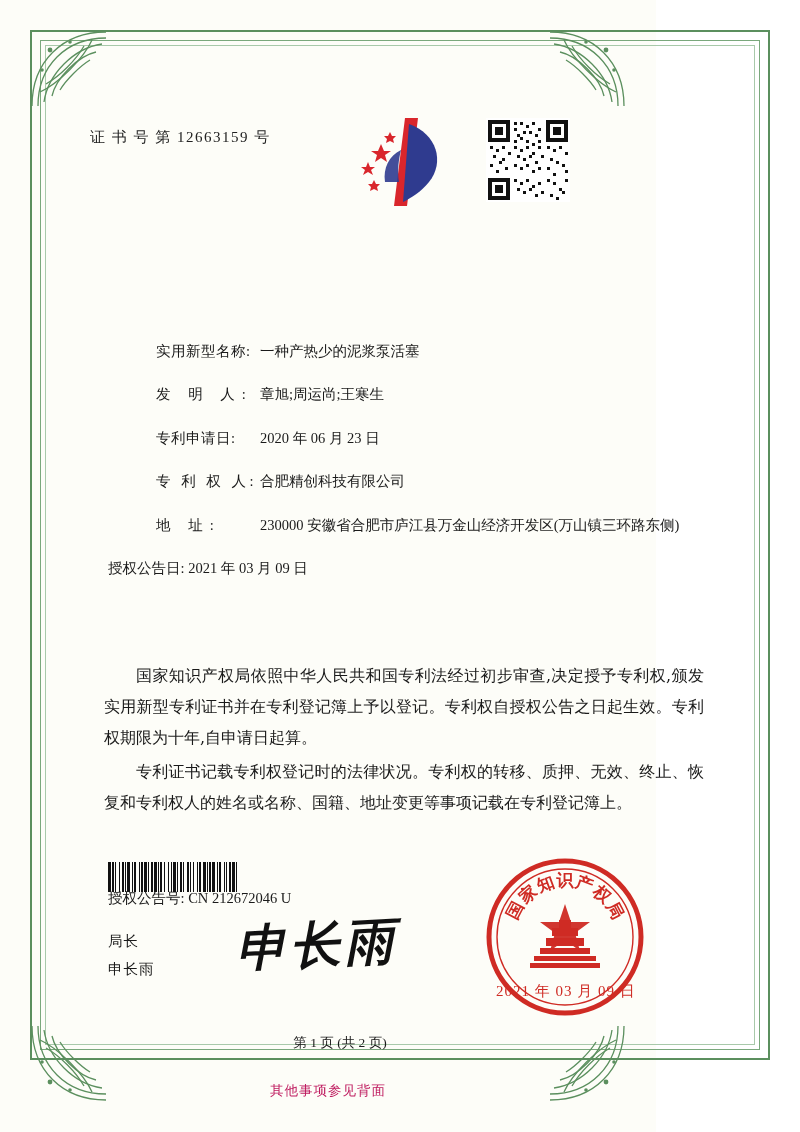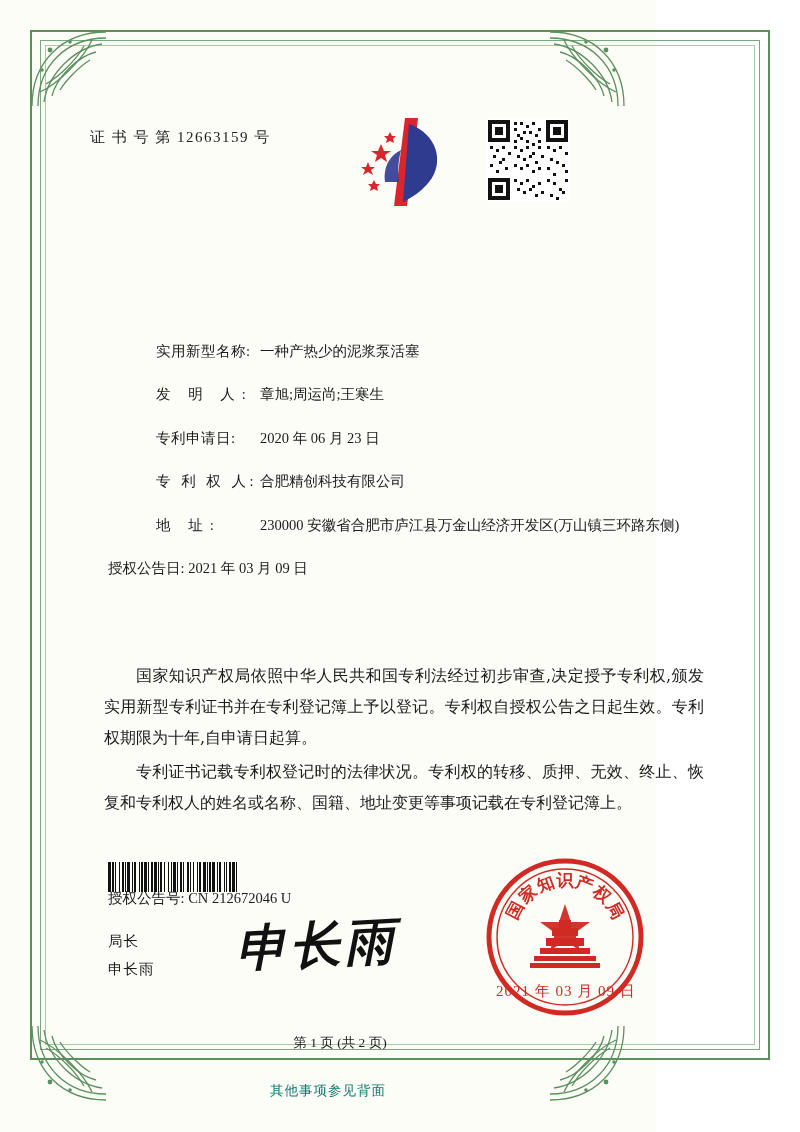--- a/index.html
+++ b/index.html
@@ -199,21 +199,21 @@
     font-size: 13.5px;
     color: #1a1a1a;
     margin-left: 12px;
   }
   .footnote {
     position: absolute;
     left: 0; top: 1082px;
     width: 100%;
     text-align: center;
     font-size: 13.5px;
-    color: #0f766e;
+    color: #be185d;
     letter-spacing: 1px;
   }
 </style>
 </head>
 <body>
 
 <div class="page">
 
   <div class="frame-outer"></div>
   <div class="frame-inner"></div>

